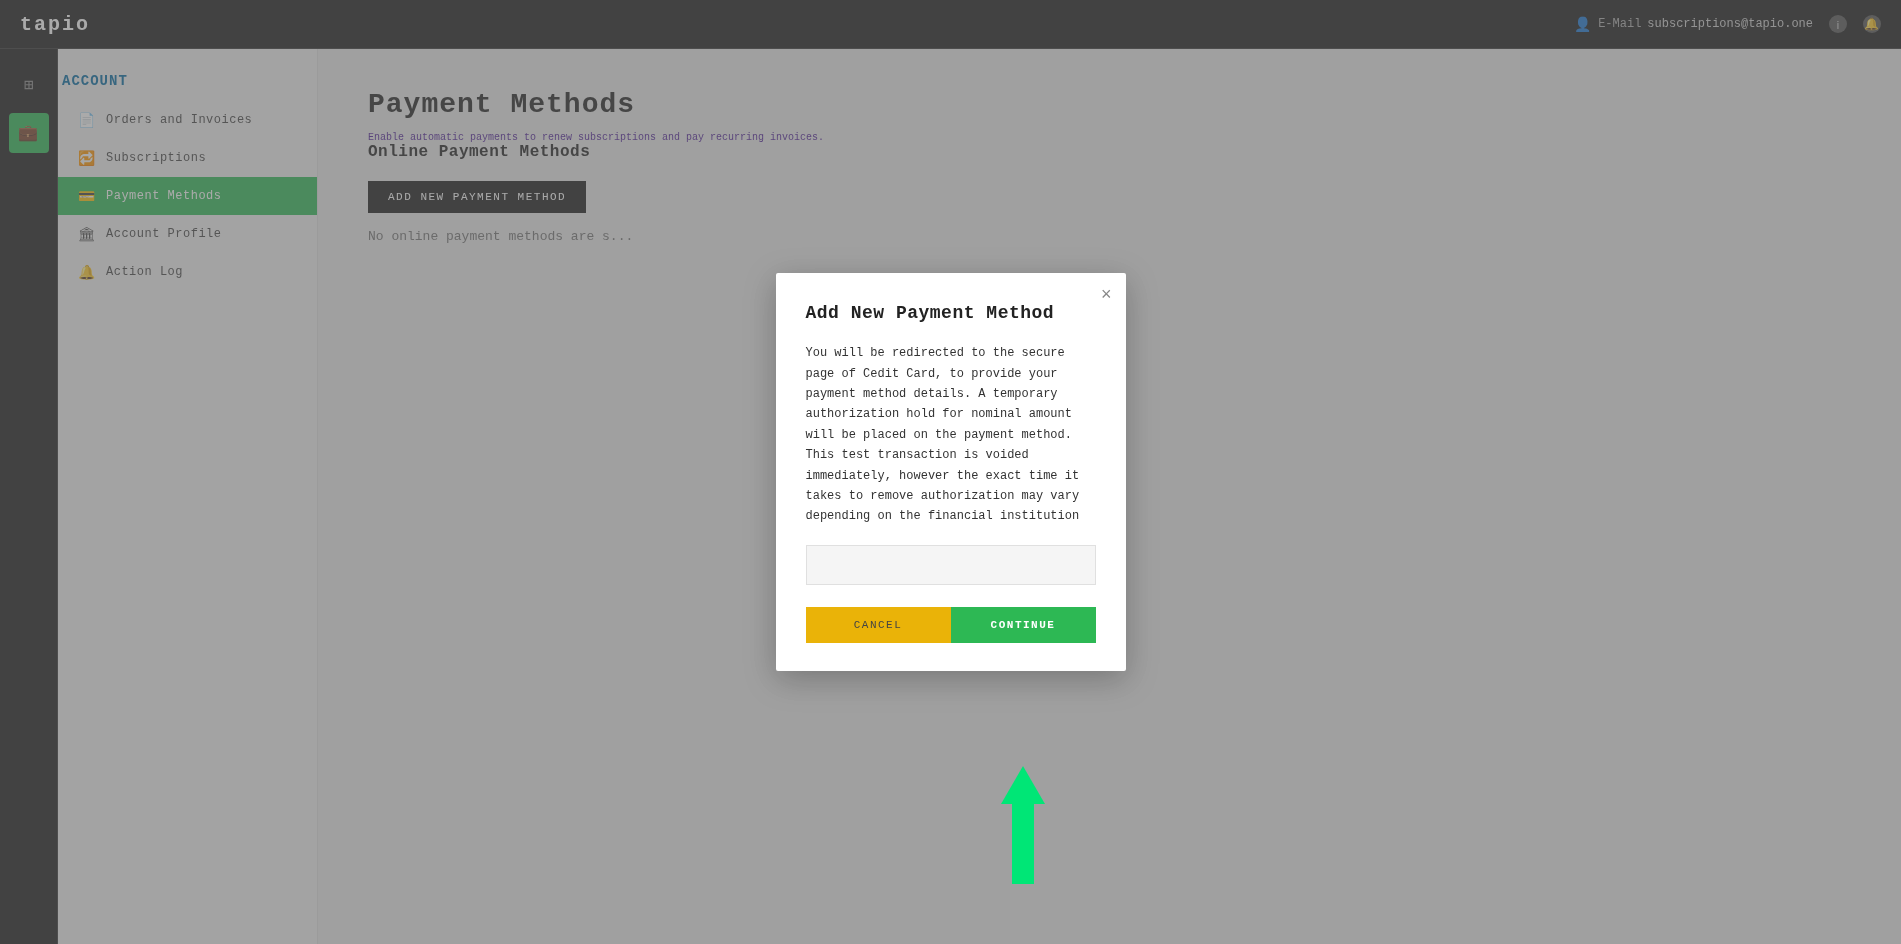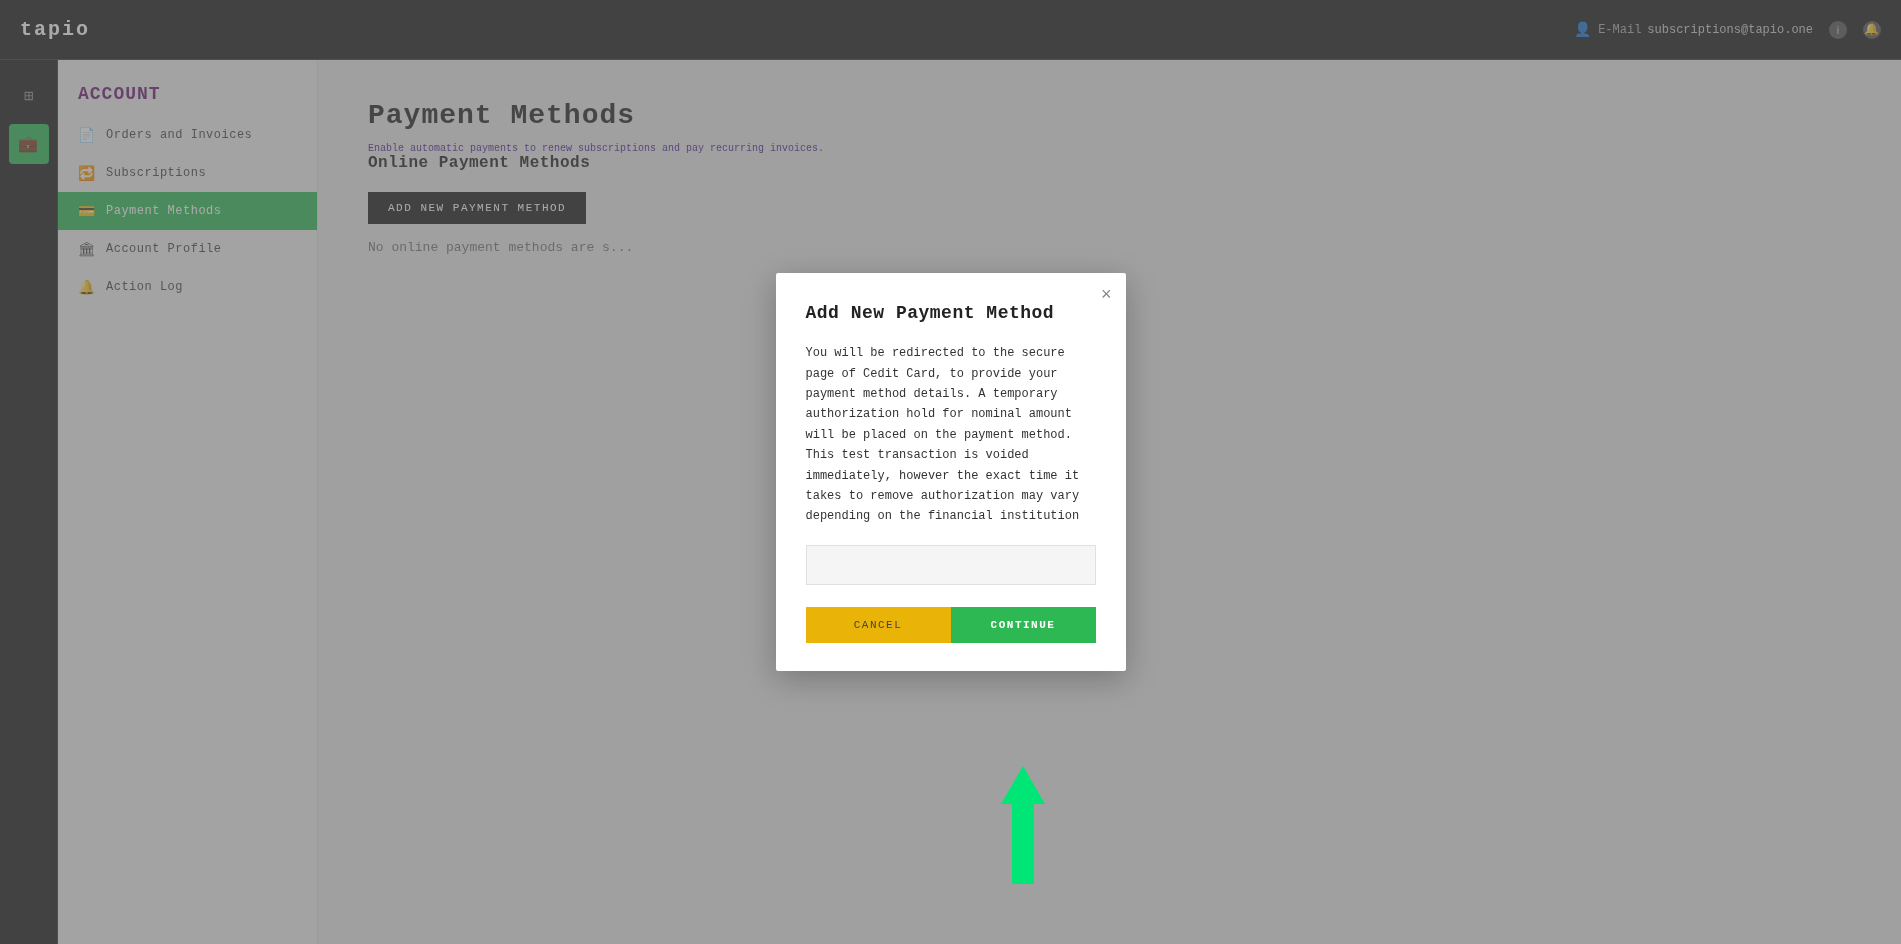--- a/index.html
+++ b/index.html
@@ -1,21 +1,21 @@
 <!DOCTYPE html>
 <html><head>
   <meta charset="utf-8">
   <style>
     * { box-sizing: border-box; margin: 0; padding: 0; }
     body { font-family: 'Courier New', Courier, monospace; background: #1a1a1a; display: flex; flex-direction: column; height: 100vh; overflow: hidden; }
 
     
     .topnav {
       background: #1a1a1a;
-      height: 60px;
+      height: 49px;
       display: flex;
       align-items: center;
       justify-content: space-between;
       padding: 0 20px;
       flex-shrink: 0;
       border-bottom: 1px solid #333;
     }
     .topnav-logo {
       color: #ffffff;
       font-size: 20px;
@@ -79,24 +79,24 @@
 
     
     .sidebar-wide {
       width: 260px;
       background: #f0f0f0;
       padding: 16px 0;
       border-right: 1px solid #ddd;
       overflow-y: auto;
     }
     .sidebar-section-title {
-      font-size: 18px;
-      font-weight: bold;
-      color: #701a75;
-      padding: 8px 20px 12px 20px;
+      font-size: 14px;
+      font-weight: bold;
+      color: #0369a1;
+      padding: 8px 20px 12px 4px;
       letter-spacing: 1px;
       text-transform: uppercase;
     }
     .sidebar-item {
       display: flex;
       align-items: center;
       gap: 10px;
       padding: 10px 20px;
       cursor: pointer;
       color: #444;

